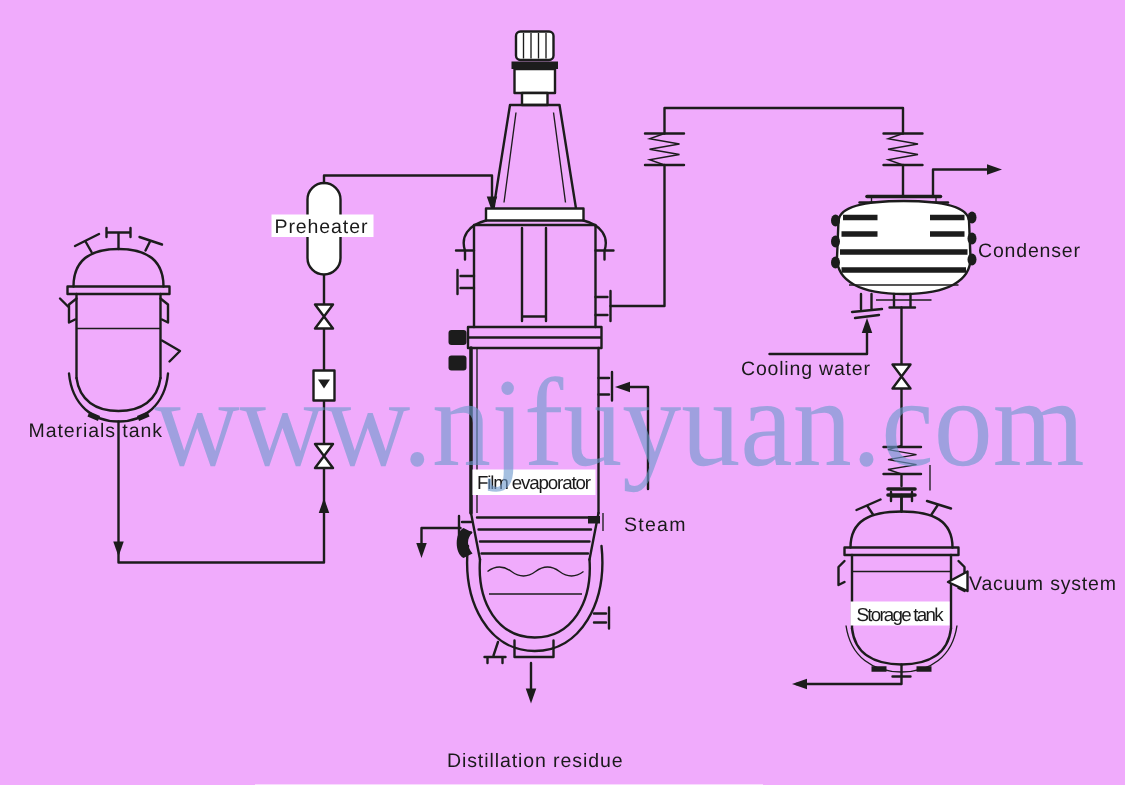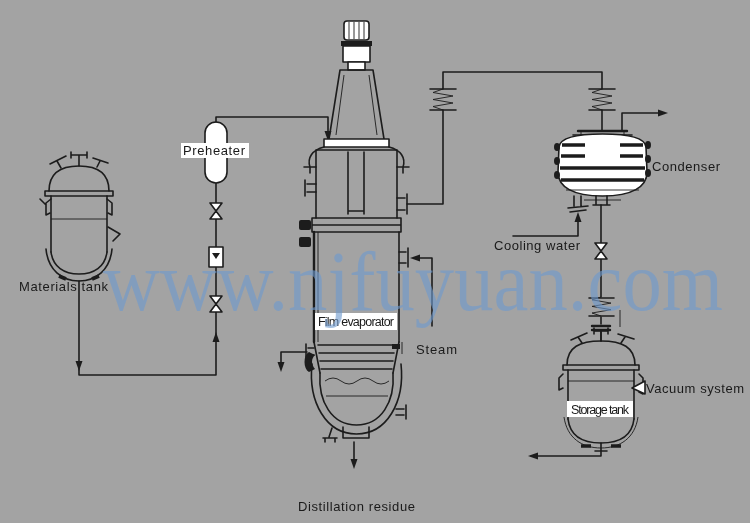--- a/index.html
+++ b/index.html
@@ -1,16 +1,16 @@
 <!DOCTYPE html>
 <html><head>
 <meta charset="utf-8">
 <style>
   html,body{margin:0;padding:0;background:#fff;}
-  .canvas{position:relative;width:750px;height:523px;background:#a3a3a3;overflow:hidden;
+  .canvas{position:relative;width:750px;height:523px;background:#f0abfc;overflow:hidden;
           font-family:"Liberation Sans",sans-serif;}
   svg{display:block}
   .ln{fill:none;stroke:#1c1c1c;stroke-width:1.6;stroke-linecap:round;stroke-linejoin:round;}
   .ln2{fill:none;stroke:#1c1c1c;stroke-width:2.4;stroke-linecap:round;stroke-linejoin:round;}
   .thick{fill:none;stroke:#1c1c1c;stroke-width:3.6;stroke-linecap:butt;}
   .thin{fill:none;stroke:#1c1c1c;stroke-width:0.9;}
   .dark{fill:#1c1c1c;stroke:none;}
   .wfill{fill:#ffffff;stroke:#1c1c1c;stroke-width:1.6;stroke-linejoin:round;}
   .lblbg{fill:#ffffff;stroke:none;}
   .lbl{font:13px "Liberation Sans",sans-serif;fill:#1a1a1a;}

